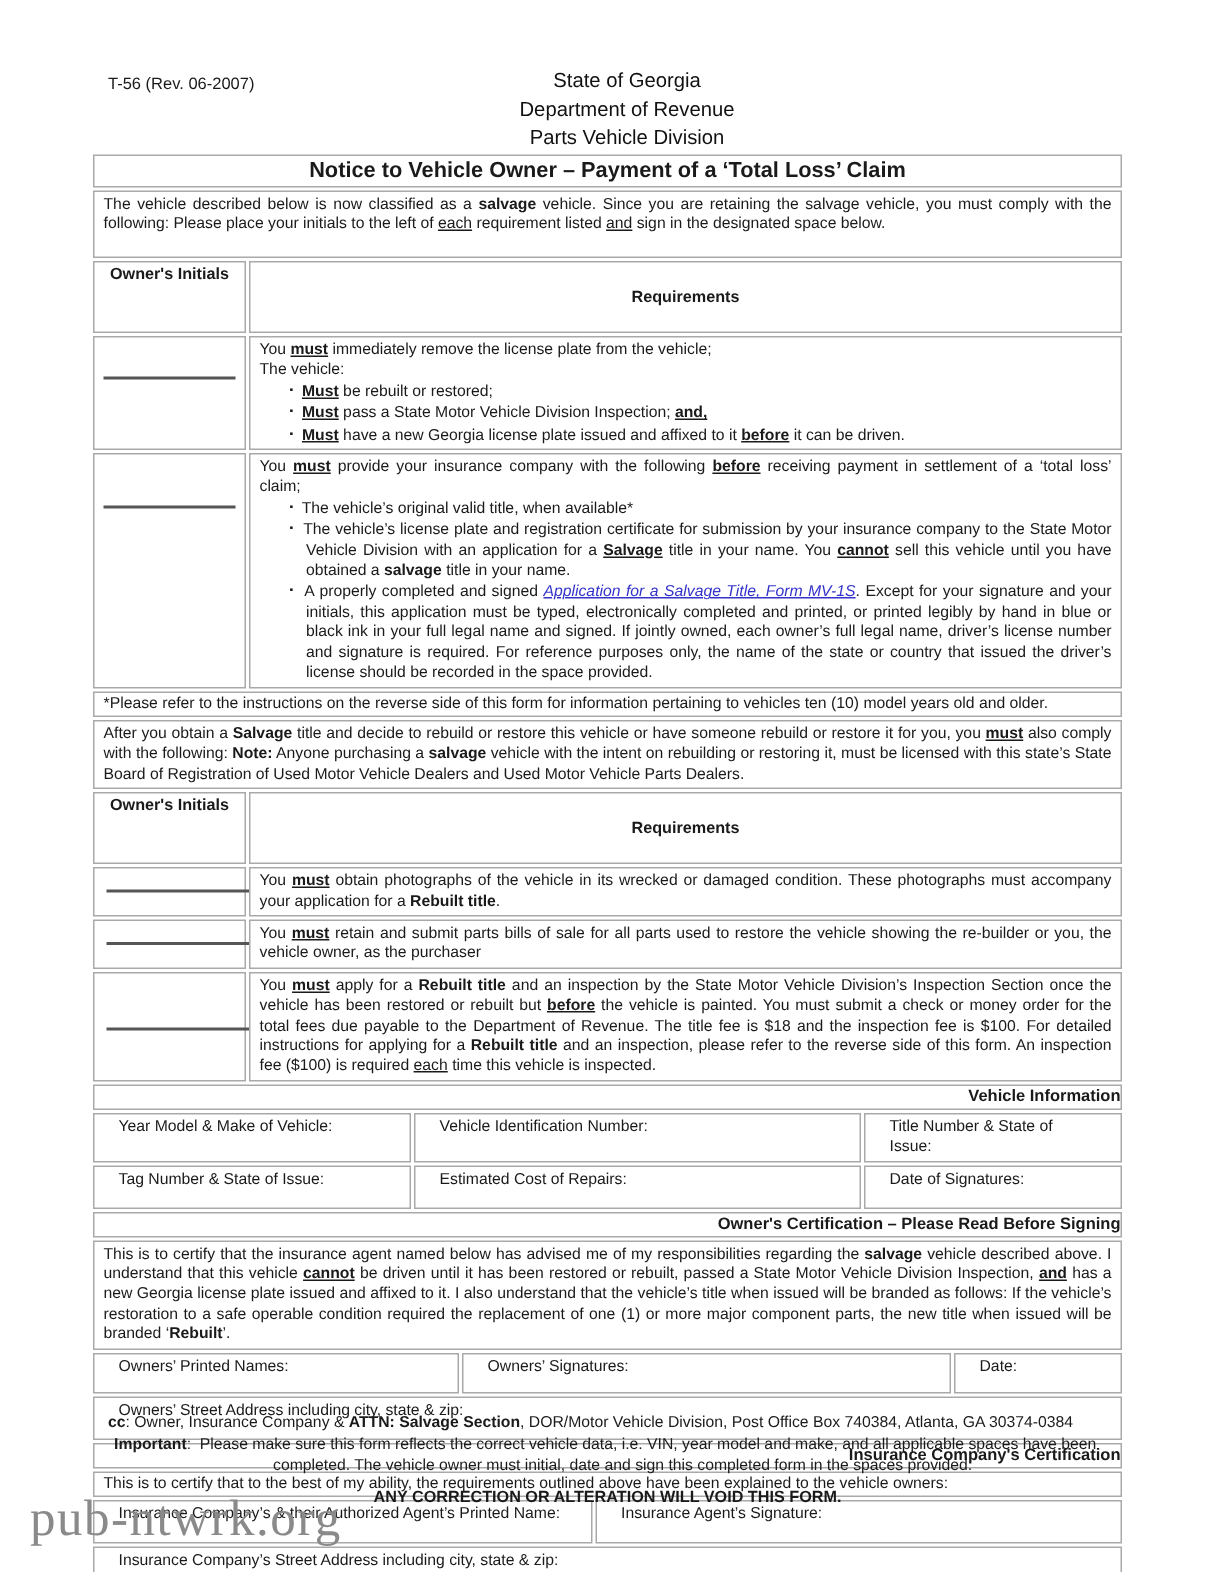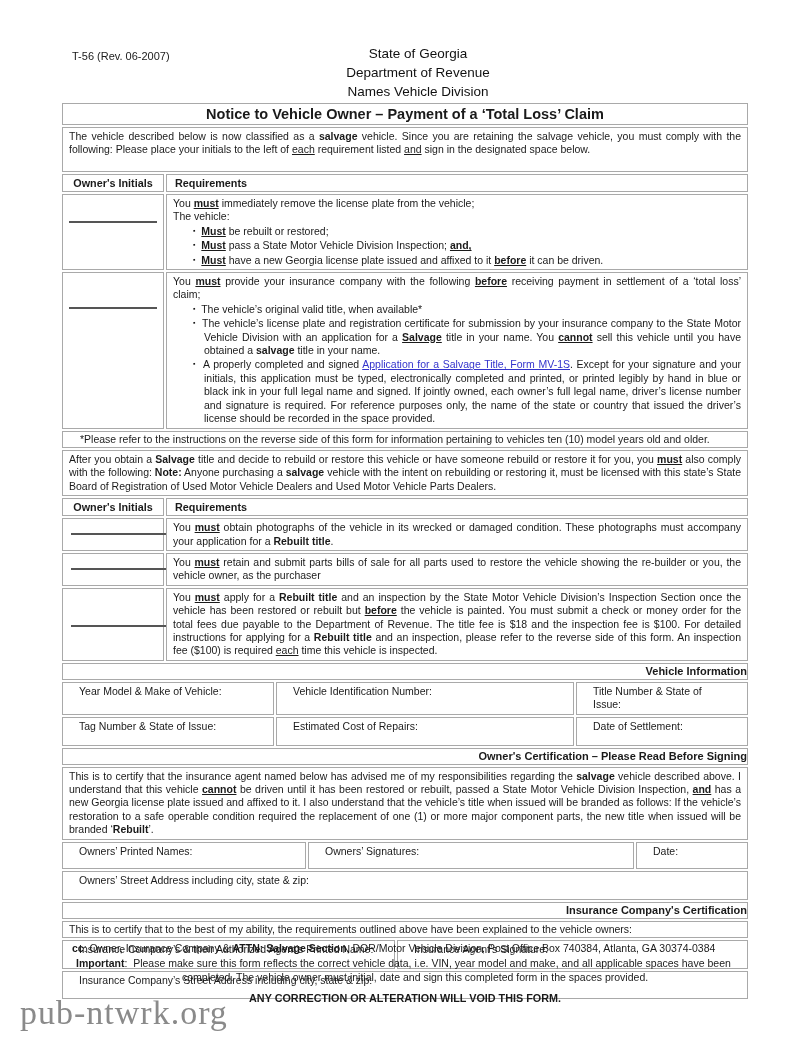--- a/index.html
+++ b/index.html
@@ -18,51 +18,51 @@
   .form-body { position:absolute; left:62px; top:103px; width:686px; font-size:10.5px; line-height:13.4px; }
   .box { border:1px solid #a9a9a9; background:#fff; margin-bottom:2px; }
   .title-box { min-height:22px; text-align:center; font-weight:bold; font-size:14.5px; line-height:20px; }
   .para { padding:2px 6px; text-align:justify; }
   .row { display:flex; gap:2px; margin-bottom:2px; }
   .cell { border:1px solid #a9a9a9; background:#fff; }
   .init-col { width:102px; flex:0 0 102px; }
   .req-col { flex:1; padding:2px 6px; text-align:justify; }
   .thead { font-weight:bold; font-size:10.8px; }
   .thead .init-col { text-align:center; min-height:17px; line-height:16px; }
-  .thead .req-col { text-align:left; min-height:17px; line-height:16px; padding:0 8px; }
+  .thead .req-col { text-align:center; min-height:17px; line-height:16px; padding:15px 8px; }
   .bul { margin-left:20px; padding-left:11px; text-indent:-11px; }
   .b { font-size:7px; vertical-align:2px; }
   .iline { height:0; border-bottom:2px solid #555; width:88px; margin:26px auto 0; }
   .iline.m34 { margin-top:34px; }
   .iline.left { width:100px; margin:14px 8px 0; }
   .iline.left.m36 { margin-top:36px; }
   .section-bar { min-height:16px; text-align:right; font-weight:bold; font-size:11px; line-height:15px; }
   .field-cell { padding:2px 16px; }
   .vi-r1 { min-height:29px; }
-  .note-box { min-height:17px; padding:1px 17px; }
-  .link { color:#3333cc; text-decoration:underline; cursor:pointer; }
+  .note-box { min-height:17px; padding:1px 6px; }
+  .link { color:#3333cc; text-decoration:underline; cursor:pointer;font-style:italic; }
   .footer { position:absolute; left:62px; top:941px; width:686px; font-size:10.5px; line-height:14.5px; }
   .footer-inner { padding-left:10px; }
   .important { padding-left:120px; text-indent:-106px; }
   .warning { position:absolute; left:0; top:992px; width:100%; text-align:center;
              font-weight:bold; font-size:10.8px; }
   .watermark { position:absolute; left:20px; top:994px;
                font-family:Liberation Serif, serif; font-size:34px;
                color:#8a8a8a; letter-spacing:1px; white-space:nowrap; }
 </style>
 </head>
 <body>
 
 <div class="page">
 
   <div class="form-number">T-56 (Rev. 06-2007)</div>
   <div class="agency">
     <div>State of Georgia</div>
     <div>Department of Revenue</div>
-    <div>Names Vehicle Division</div>
+    <div>Parts Vehicle Division</div>
   </div>
 
   <div class="form-body">
 
     <div class="box title-box">Notice to Vehicle Owner – Payment of a ‘Total Loss’ Claim</div>
 
     <div class="box para" style="min-height:45px">The vehicle described below is now classified as a <b>salvage</b> vehicle.  Since you are retaining the salvage vehicle, you must comply with the following: Please place your initials to the left of <u>each</u> requirement listed <u>and</u> sign in the designated space below.</div>
 
     <div class="row thead">
       <div class="cell init-col">Owner's Initials</div>
@@ -110,21 +110,21 @@
 
     <div class="box section-bar">Vehicle Information</div>
     <div class="row">
       <div class="cell field-cell vi-r1" style="flex:0 0 212px">Year Model &amp; Make of Vehicle:</div>
       <div class="cell field-cell vi-r1" style="flex:0 0 298px">Vehicle Identification Number:</div>
       <div class="cell field-cell vi-r1" style="flex:1">Title Number &amp; State of Issue:</div>
     </div>
     <div class="row">
       <div class="cell field-cell vi-r1" style="flex:0 0 212px">Tag Number &amp; State of Issue:</div>
       <div class="cell field-cell vi-r1" style="flex:0 0 298px">Estimated Cost of Repairs:</div>
-      <div class="cell field-cell vi-r1" style="flex:1">Date of Settlement:</div>
+      <div class="cell field-cell vi-r1" style="flex:1">Date of Signatures:</div>
     </div>
 
     <div class="box section-bar">Owner's Certification – Please Read Before Signing</div>
     <div class="box para" style="min-height:68px">This is to certify that the insurance agent named below has advised me of my responsibilities regarding the <b>salvage</b> vehicle described above. I understand that this vehicle <b><u>cannot</u></b> be driven until it has been restored or rebuilt, passed a State Motor Vehicle Division Inspection, <b><u>and</u></b> has a new Georgia license plate issued and affixed to it.  I also understand that the vehicle’s title when issued will be branded as follows:  If the vehicle’s restoration to a safe operable condition required the replacement of one (1) or more major component parts, the new title when issued will be branded ‘<b>Rebuilt</b>’.</div>
     <div class="row">
       <div class="cell field-cell" style="flex:0 0 244px; min-height:27px">Owners’ Printed Names:</div>
       <div class="cell field-cell" style="flex:0 0 326px; min-height:27px">Owners’ Signatures:</div>
       <div class="cell field-cell" style="flex:1; min-height:27px">Date:</div>
     </div>
     <div class="box field-cell" style="min-height:29px">Owners’ Street Address including city, state &amp; zip:</div>

